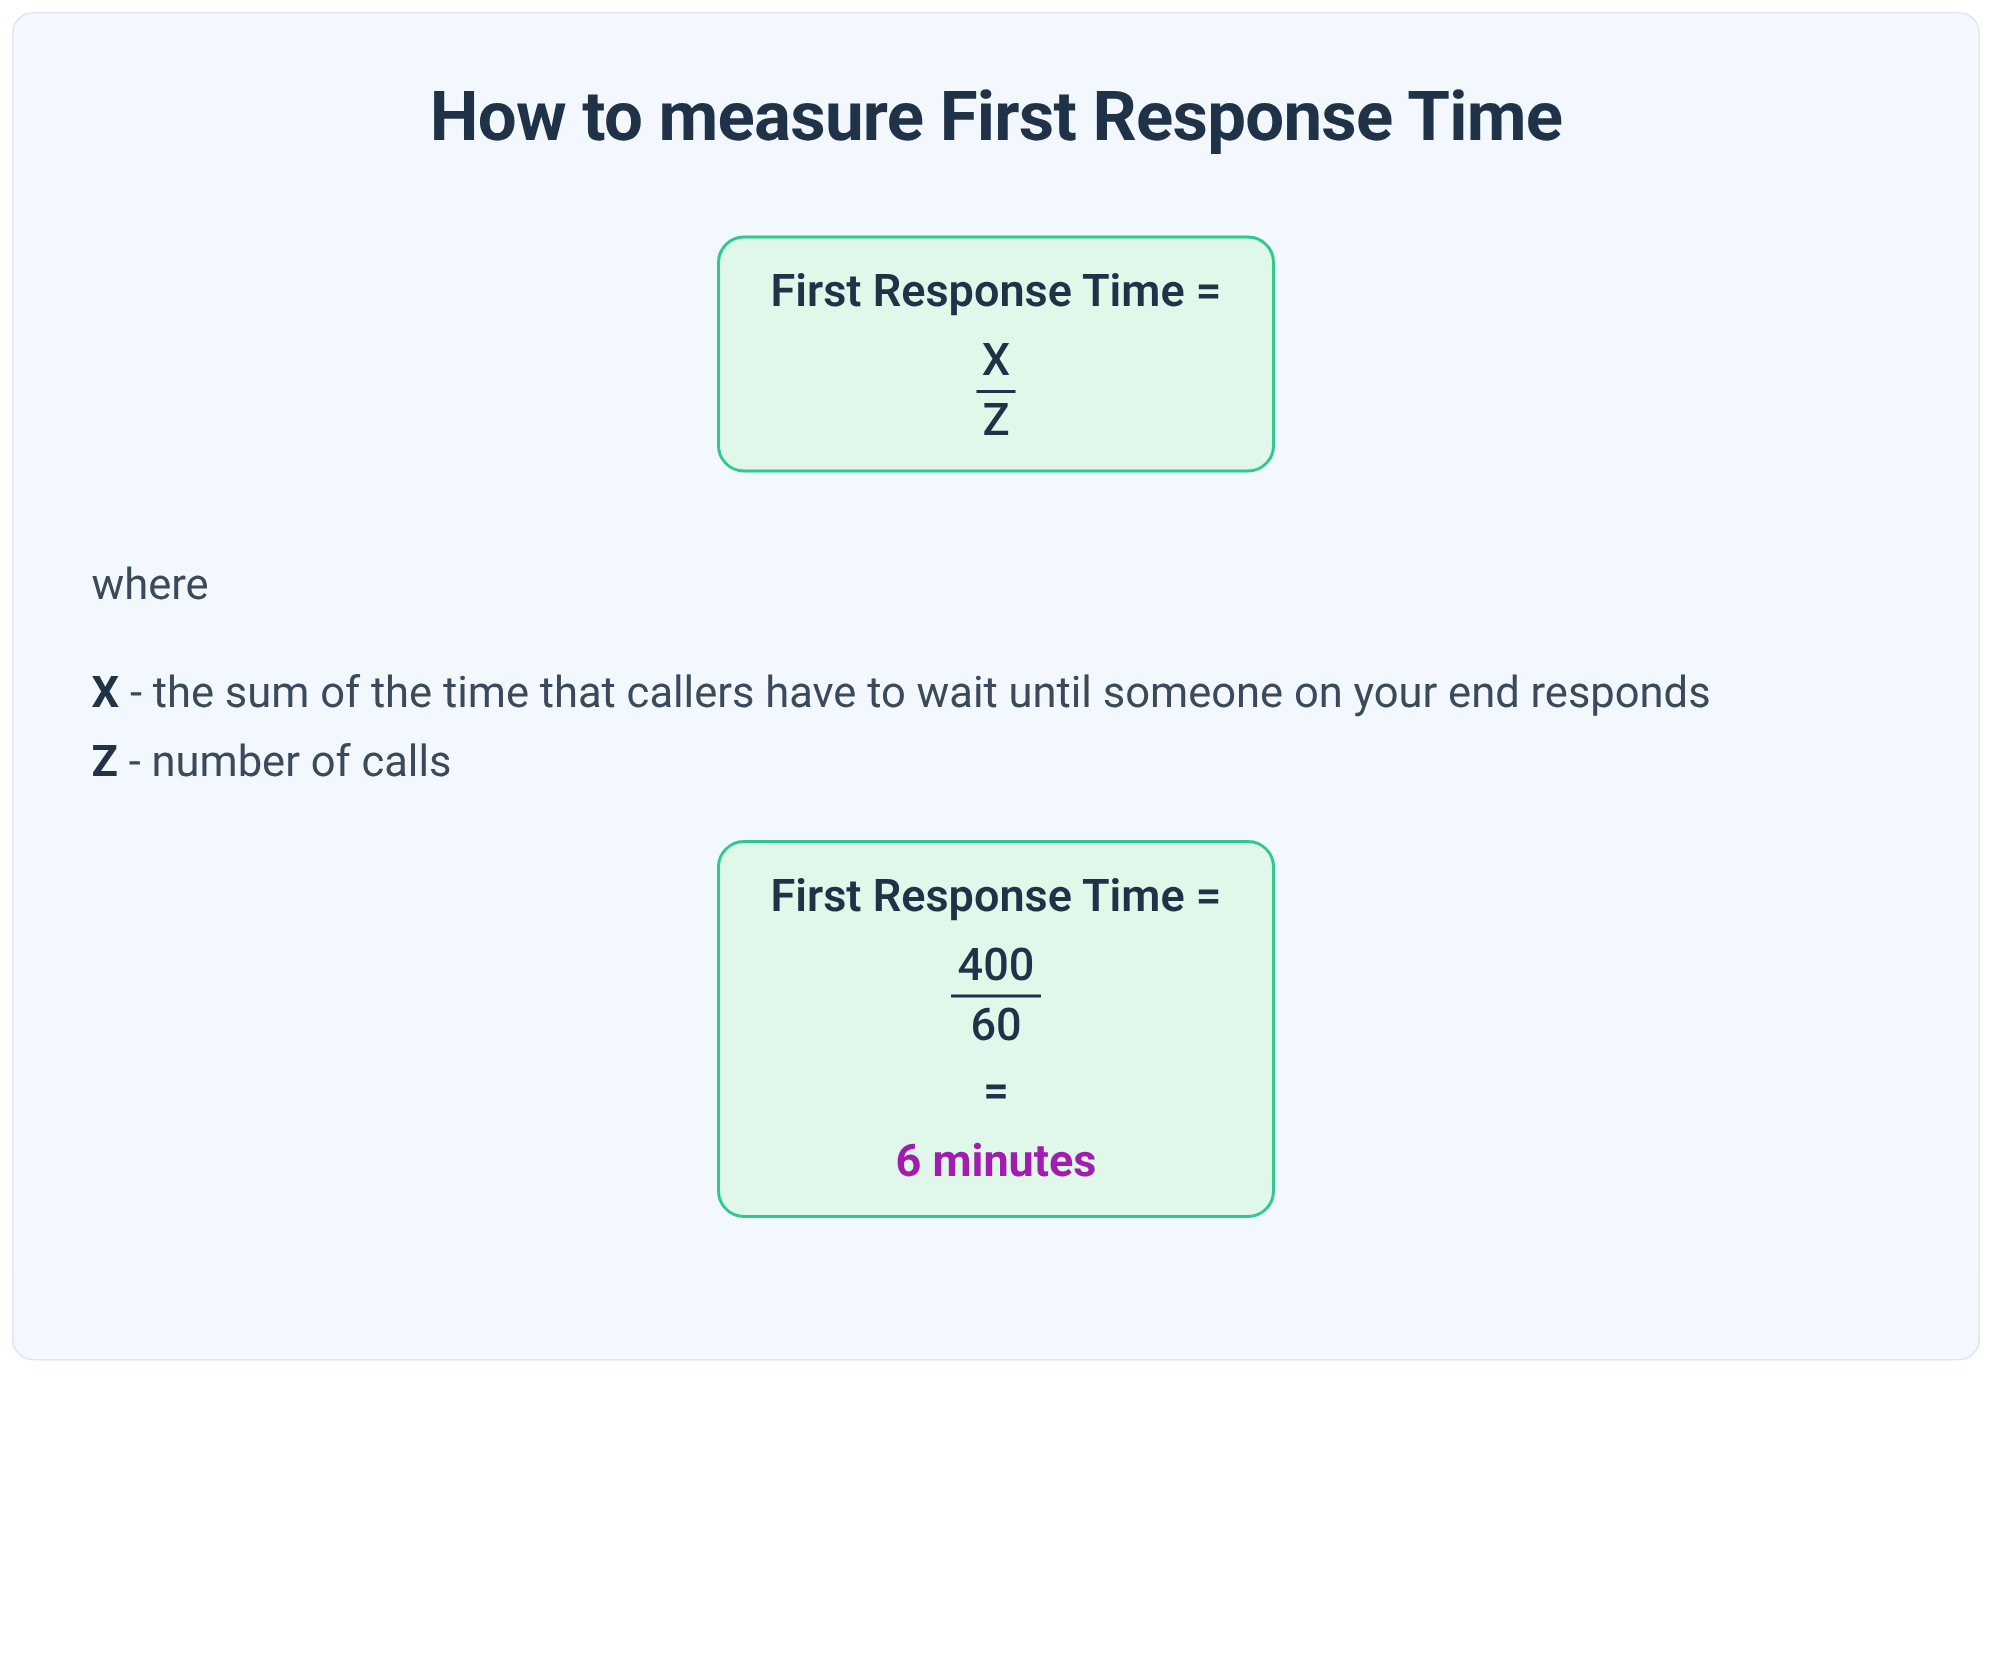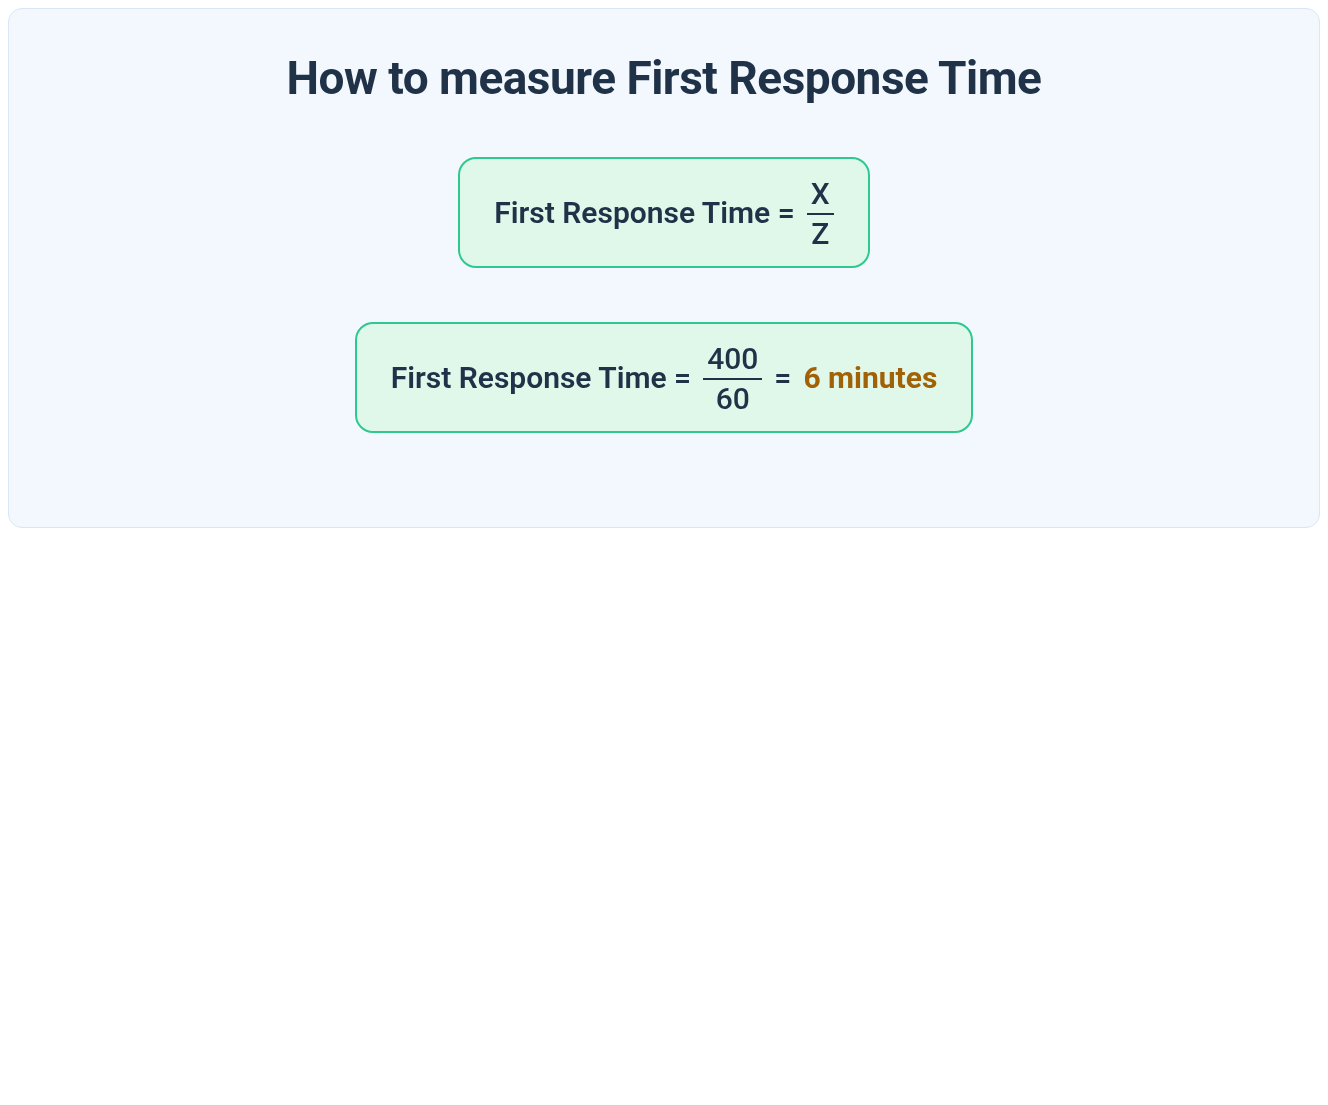--- a/index.html
+++ b/index.html
@@ -29,20 +29,21 @@
     background: #dff8ea;
     border: 2px solid #2fc98f;
     border-radius: 18px;
     padding: 18px 34px;
     display: flex;
     align-items: center;
     gap: 12px;
     font-size: 30px;
     font-weight: 600;
     color: #1f3247;
+    flex-direction: column;
   }
   .frac {
     display: inline-flex;
     flex-direction: column;
     align-items: center;
     line-height: 1.05;
     font-weight: 500;
     position: relative;
     top: 1px;
   }
@@ -54,42 +55,51 @@
     line-height: 1.45;
     color: #3a4a5c;
     margin-bottom: 30px;
   }
   .defs { font-size: 29px; line-height: 1.5; color: #3a4a5c; margin-bottom: 30px; }
   .defs .row { margin-bottom: 2px; }
   .defs .sym { font-weight: 700; color: #1f3247; }
   .example-wrap { display: flex; justify-content: center; margin: 28px 0 42px 0; }
   .result {
     font-weight: 700;
-    color: #a16207;
+    color: #a21caf;
   }
 </style>
 </head>
 <body>
 
 <div class="card">
 
   <h1 class="title">How to measure First Response Time</h1>
 
   <div class="formula-wrap">
     <div class="formula-box">
       <span>First Response Time =</span>
       <span class="frac">
         <span class="num">X</span>
         <span class="bar"></span>
         <span class="den">Z</span>
       </span>
     </div>
   </div>
 
+  <p class="body-text">where</p>
 
+  <div class="defs">
+    <div class="row">
+      <span class="sym">X</span><span> - </span><span>the sum of the time that callers have to wait until someone on your end responds</span>
+    </div>
+    <div class="row">
+      <span class="sym">Z</span><span> - </span><span>number of calls</span>
+    </div>
+  </div>
 
 
   <div class="example-wrap">
     <div class="formula-box">
       <span>First Response Time =</span>
       <span class="frac">
         <span class="num">400</span>
         <span class="bar"></span>
         <span class="den">60</span>
       </span>

